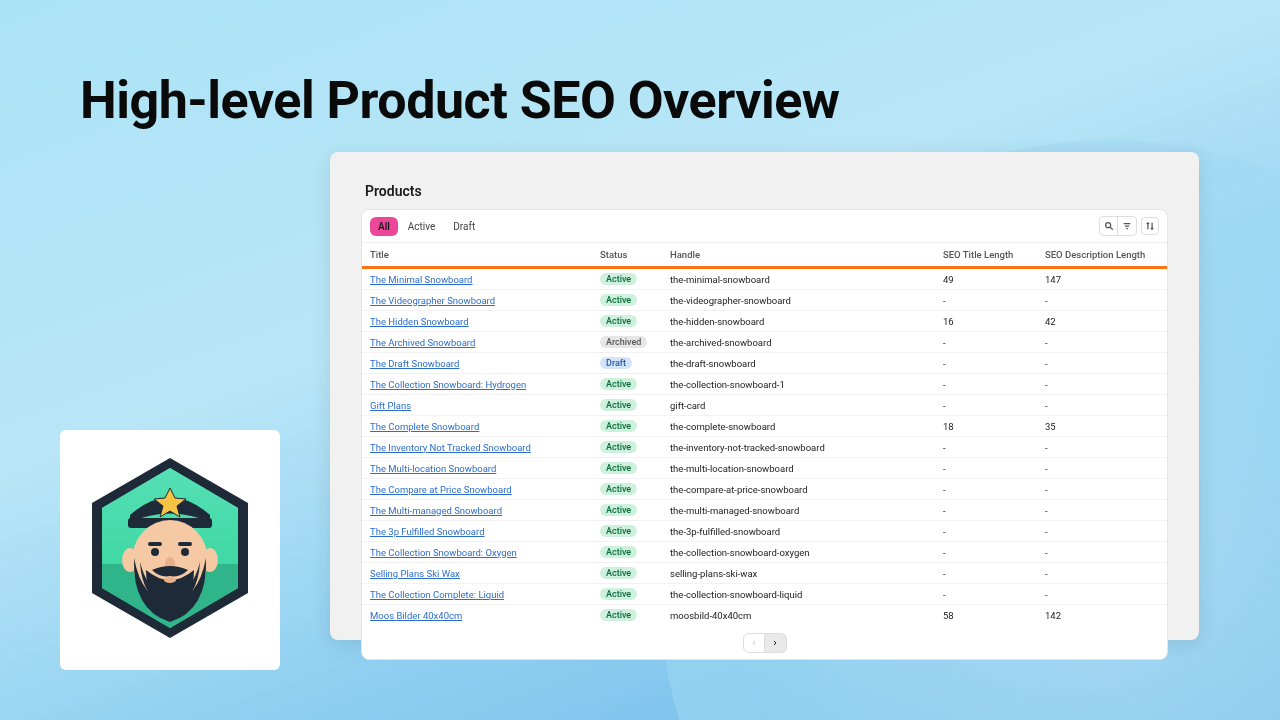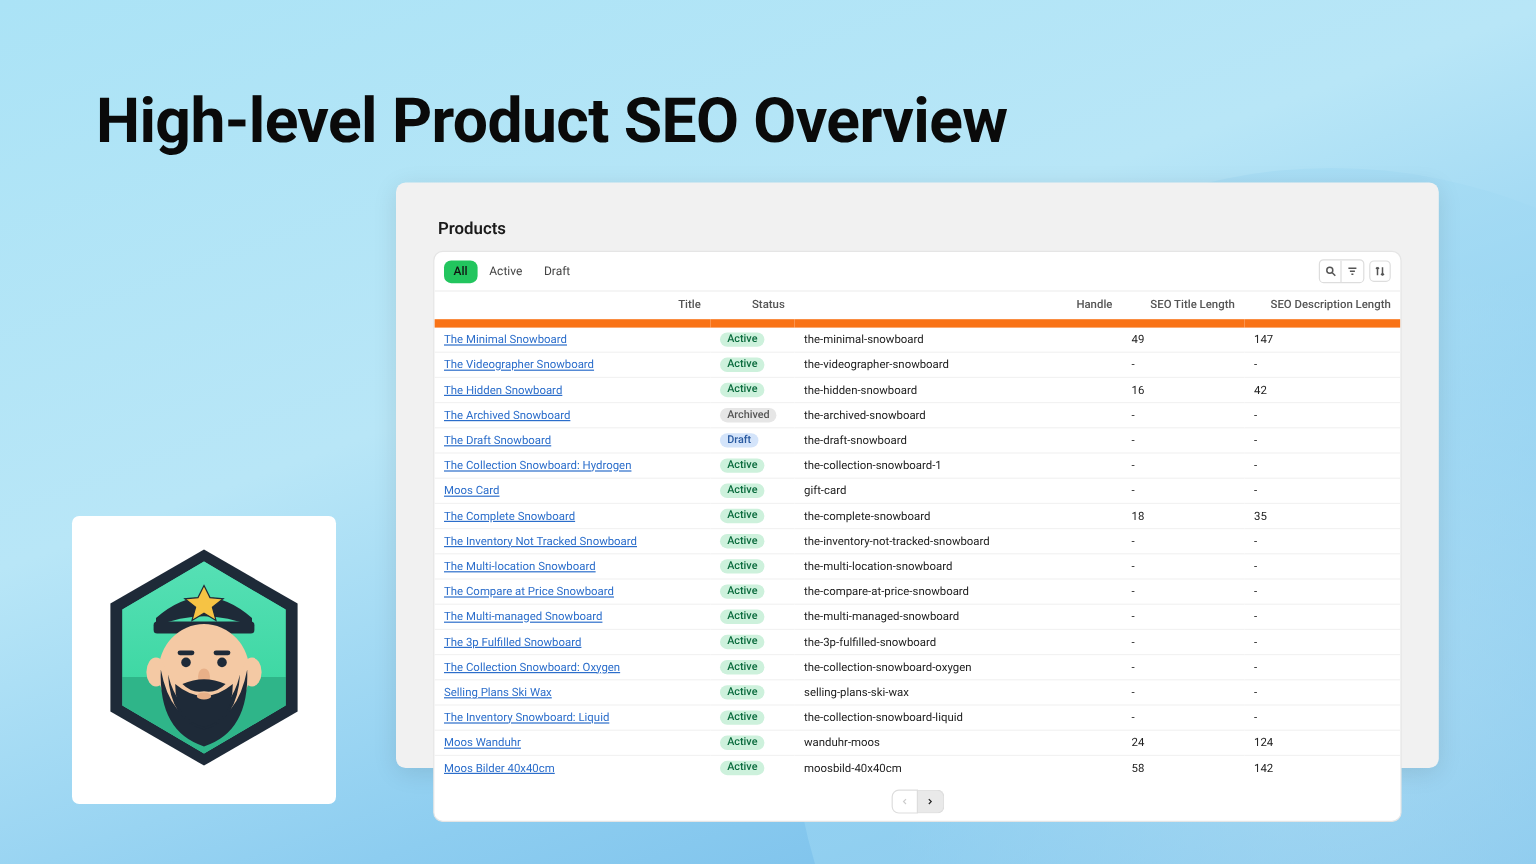--- a/index.html
+++ b/index.html
@@ -58,21 +58,21 @@
     border-bottom: 1px solid #eee;
   }
   .tab {
     font-size: 10px;
     padding: 4px 8px;
     border-radius: 6px;
     color: #444;
     cursor: pointer;
     margin-right: 2px;
   }
-  .tab.active { background: #22c55e; color: #111; font-weight: 500; }
+  .tab.active { background: #ec4899; color: #111; font-weight: 500; }
   .tabs-spacer { flex: 1; }
   .icon-btn {
     width: 18px; height: 18px;
     border: 1px solid #ddd;
     border-radius: 4px;
     margin-left: 4px;
     display: flex; align-items: center; justify-content: center;
     cursor: pointer;
     background: #fff;
   }
@@ -87,25 +87,25 @@
     display: flex; align-items: center; justify-content: center;
     cursor: pointer;
   }
   .icon-pair > div:first-child { border-right: 1px solid #ddd; }
   table {
     width: 100%;
     border-collapse: collapse;
     font-size: 9.5px;
   }
   thead th {
-    text-align: right;
+    text-align: left;
     font-weight: 500;
     color: #555;
     padding: 6px 8px;
-    border-bottom: 7px solid #f97316;
+    border-bottom: 3px solid #f97316;
   }
   tbody td {
     padding: 4px 8px;
     border-bottom: 1px solid #f2f2f2;
     color: #222;
     height: 17.5px;
   }
   tbody tr:last-child td { border-bottom: none; }
   .col-title { width: 230px; }
   .col-status { width: 70px; }
@@ -243,21 +243,21 @@
               <td class="col-seod">-</td>
             </tr>
             <tr>
               <td class="col-title"><span class="link">The Collection Snowboard: Hydrogen</span></td>
               <td class="col-status"><span class="badge badge-Active">Active</span></td>
               <td class="col-handle">the-collection-snowboard-1</td>
               <td class="col-seot">-</td>
               <td class="col-seod">-</td>
             </tr>
             <tr>
-              <td class="col-title"><span class="link">Moos Card</span></td>
+              <td class="col-title"><span class="link">Gift Plans</span></td>
               <td class="col-status"><span class="badge badge-Active">Active</span></td>
               <td class="col-handle">gift-card</td>
               <td class="col-seot">-</td>
               <td class="col-seod">-</td>
             </tr>
             <tr>
               <td class="col-title"><span class="link">The Complete Snowboard</span></td>
               <td class="col-status"><span class="badge badge-Active">Active</span></td>
               <td class="col-handle">the-complete-snowboard</td>
               <td class="col-seot">18</td>
@@ -306,32 +306,25 @@
               <td class="col-seod">-</td>
             </tr>
             <tr>
               <td class="col-title"><span class="link">Selling Plans Ski Wax</span></td>
               <td class="col-status"><span class="badge badge-Active">Active</span></td>
               <td class="col-handle">selling-plans-ski-wax</td>
               <td class="col-seot">-</td>
               <td class="col-seod">-</td>
             </tr>
             <tr>
-              <td class="col-title"><span class="link">The Inventory Snowboard: Liquid</span></td>
+              <td class="col-title"><span class="link">The Collection Complete: Liquid</span></td>
               <td class="col-status"><span class="badge badge-Active">Active</span></td>
               <td class="col-handle">the-collection-snowboard-liquid</td>
               <td class="col-seot">-</td>
               <td class="col-seod">-</td>
-            </tr>
-            <tr>
-              <td class="col-title"><span class="link">Moos Wanduhr</span></td>
-              <td class="col-status"><span class="badge badge-Active">Active</span></td>
-              <td class="col-handle">wanduhr-moos</td>
-              <td class="col-seot">24</td>
-              <td class="col-seod">124</td>
             </tr>
             <tr>
               <td class="col-title"><span class="link">Moos Bilder 40x40cm</span></td>
               <td class="col-status"><span class="badge badge-Active">Active</span></td>
               <td class="col-handle">moosbild-40x40cm</td>
               <td class="col-seot">58</td>
               <td class="col-seod">142</td>
             </tr>
           </tbody>
       </table>

